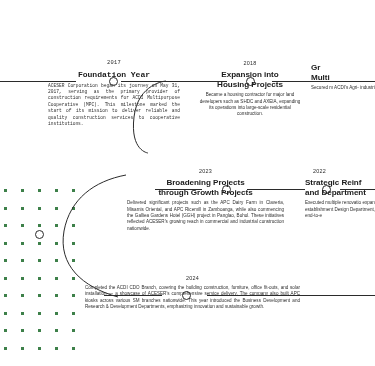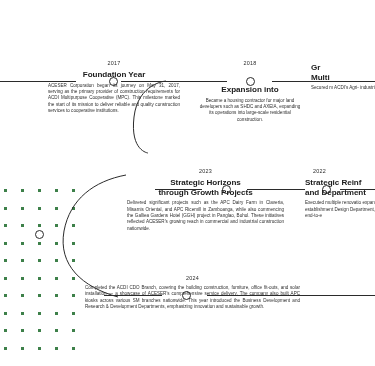--- a/index.html
+++ b/index.html
@@ -32,26 +32,26 @@
     font-weight:700;font-size:8.1px;line-height:9.6px;text-align:center;
     letter-spacing:-.05px;color:#1b1b1b;
   }
   .m-body{
     font-size:4.55px;line-height:6.4px;text-align:justify;color:#2e2e2e;
     letter-spacing:.01px;
   }
   .m-body.center{text-align:center;}
 
   
-  #ms-2017{left:48px;top:60px;width:132px;}
+  #ms-2017{left:48px;top:60px;width:132px;font-family:Liberation Mono, monospace;}
   #ms-2017 .m-title{margin-top:3px;}
   #ms-2017 .m-body{margin-top:3px;}
 
   #ms-2018{left:199px;top:60px;width:102px;}
-  #ms-2018 .m-title{margin-top:18px;}
+  #ms-2018 .m-title{margin-top:3px;}
   #ms-2018 .m-body{margin-top:3px;}
 
   #ms-2019{left:311px;top:60px;width:104px;}
   #ms-2019 .m-title{margin-top:3px;text-align:left;padding-left:0;}
   #ms-2019 .m-body{margin-top:3px;text-align:left;}
   #ms-2019 .year{text-align:left;}
 
   #ms-2023{left:127px;top:168px;width:157px;}
   #ms-2023 .m-title{margin-top:3px;}
   #ms-2023 .m-body{margin-top:3px;}
@@ -157,37 +157,38 @@
     <div class="m-title">
       <div>Foundation Year</div>
     </div>
     <div class="m-body">ACESER Corporation began its journey on May 31, 2017, serving as the primary provider of construction requirements for ACDI Multipurpose Cooperative (MPC). This milestone marked the start of its mission to deliver reliable and quality construction services to cooperative institutions.</div>
   </div>
 
   <div class="milestone" id="ms-2018">
     <div class="year">2018</div>
     <div class="m-title">
       <div>Expansion into</div>
+      <div>Housing Projects</div>
     </div>
     <div class="m-body center">Became a housing contractor for major land developers such as SHDC and AXEIA, expanding its operations into large-scale residential construction.</div>
   </div>
 
   <div class="milestone" id="ms-2019">
     <div class="year"></div>
     <div class="m-title">
       <div>Gr</div>
       <div>Multi</div>
     </div>
     <div class="m-body">Secured m ACDI's Agri- industrial buildings, c</div>
   </div>
 
   <div class="milestone" id="ms-2023">
     <div class="year">2023</div>
     <div class="m-title">
-      <div>Strategic Horizons</div>
+      <div>Broadening Projects</div>
       <div>through Growth Projects</div>
     </div>
     <div class="m-body">Delivered significant projects such as the APC Dairy Farm in Claveria, Misamis Oriental, and APC Ricemill in Zamboanga, while also commencing the Galliea Gardens Hotel (GGH) project in Panglao, Bohol. These initiatives reflected ACESER's growing reach in commercial and industrial construction nationwide.</div>
   </div>
 
   <div class="milestone" id="ms-2022">
     <div class="year">2022</div>
     <div class="m-title">
       <div>Strategic Reinf</div>
       <div>and Department</div>

